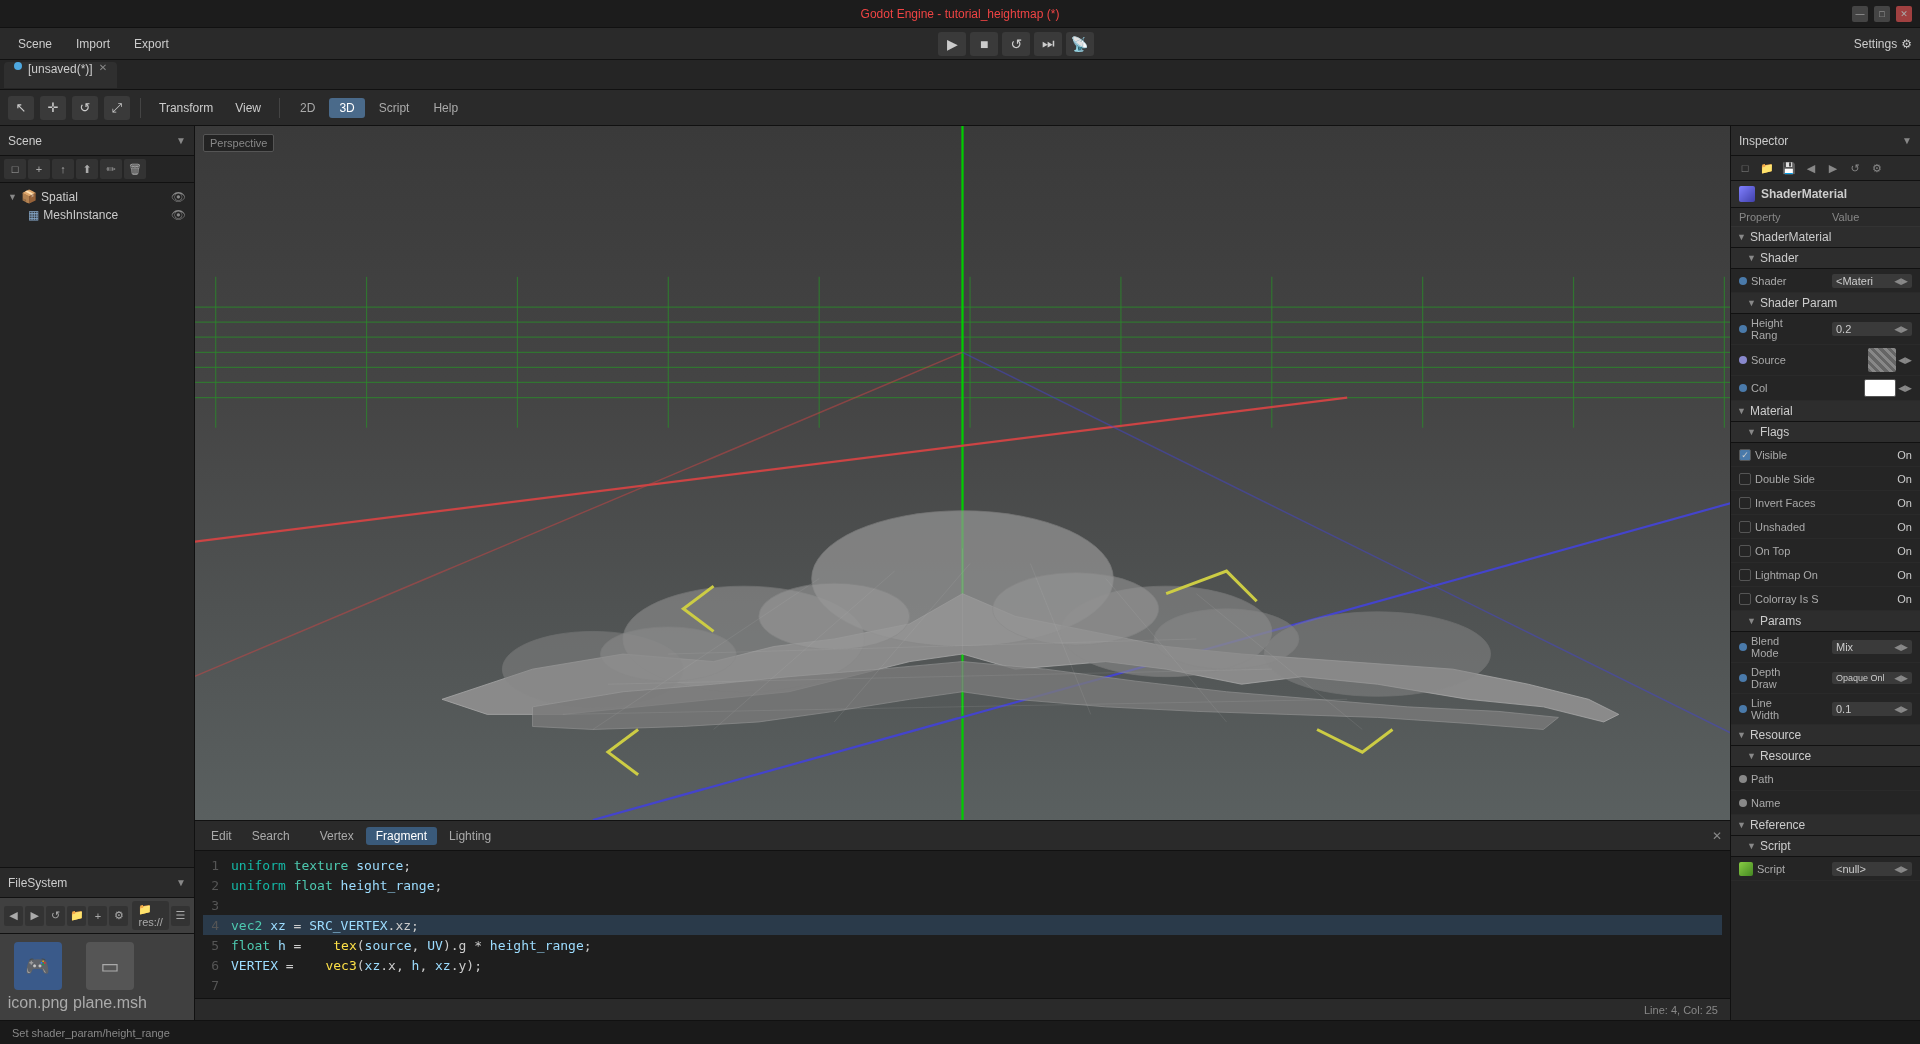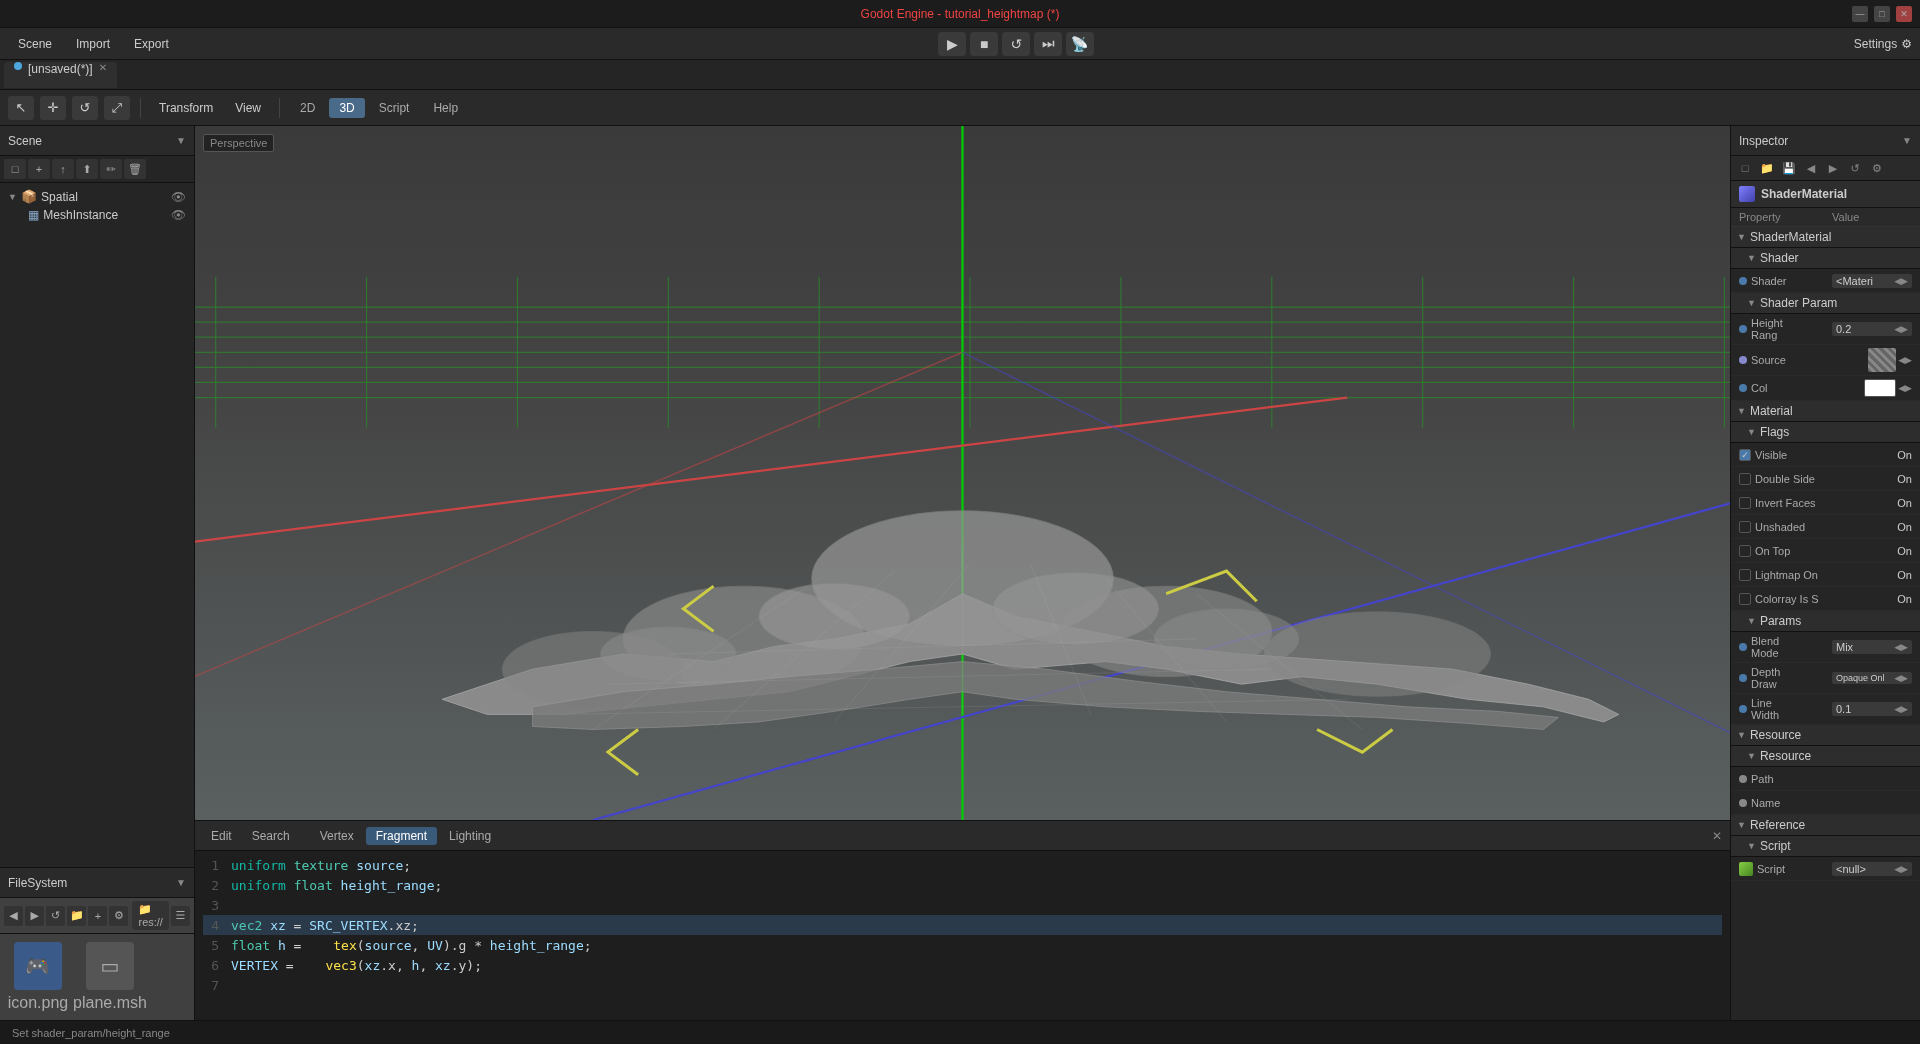--- a/index.html
+++ b/index.html
@@ -830,20 +830,23 @@
         </div>
         <div class="code-line">
           <span class="line-num">6</span>
           <span class="line-content"><span class="var">VERTEX</span> = <span class="fn">vec3</span>(<span class="var">xz</span>.x, <span class="var">h</span>, <span class="var">xz</span>.y);</span>
         </div>
         <div class="code-line">
           <span class="line-num">7</span>
           <span class="line-content"></span>
         </div>
       </div>
+      <div id="code-statusbar">
+        <span>Line: 4, Col: 25</span>
+      </div>
     </div>
   </div>
 
   <div id="right-panel">
     <div id="inspector-header">
       <span class="panel-title">Inspector</span>
       <span class="dropdown-arrow">▼</span>
     </div>
     <div class="insp-toolbar">
       <div class="insp-btn">□</div>

